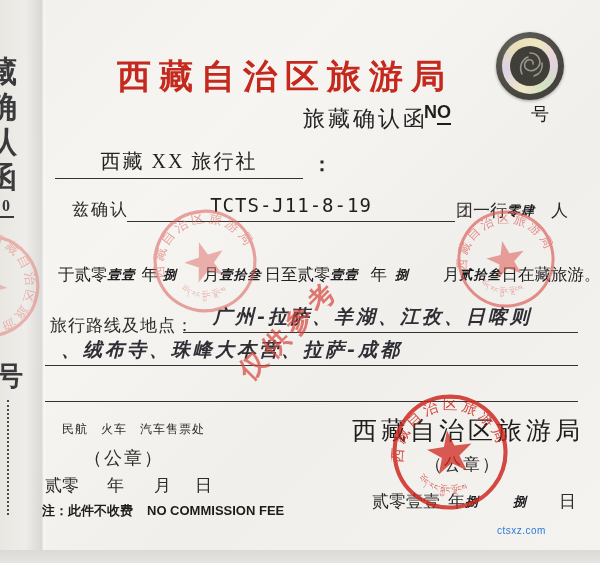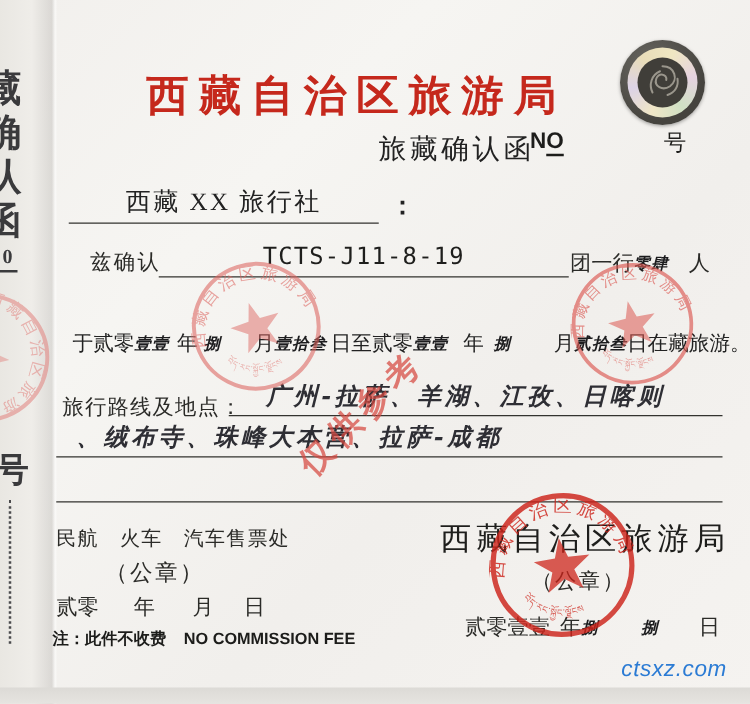--- a/index.html
+++ b/index.html
@@ -41,28 +41,28 @@
   .group-code{font-family:"DejaVu Sans Mono",monospace;font-size:19px;letter-spacing:1px;color:#1e1e1c;}
   .group{left:456px;top:199px;font-size:17px;white-space:nowrap;}
   .fill{font-size:13px;font-weight:700;font-style:italic;letter-spacing:1px;color:#1c1c1e;position:relative;top:-1px;}
   .date-row{left:58px;top:264px;font-size:16.5px;white-space:nowrap;color:#222;}
   .route-label{left:50px;top:314px;font-size:17px;letter-spacing:1px;}
   .hand{font-family:"DejaVu Serif",serif;font-style:italic;font-weight:600;font-size:19px;color:#2e2e34;letter-spacing:3px;}
   .route-l1{left:183px;top:304px;width:395px;height:29px;padding-left:30px;box-sizing:border-box;}
   .route-l2{left:45px;top:337px;width:533px;height:29px;padding-left:16px;box-sizing:border-box;}
   .route-l3{left:45px;top:372px;width:533px;height:29px;}
   
-  .bl-offices{left:45px;top:421px;font-size:16px;letter-spacing:1px;}
+  .bl-offices{left:62px;top:421px;font-size:12px;letter-spacing:1px;}
   .bl-seal{left:84px;top:446px;font-size:18px;letter-spacing:2px;}
   .bl-date{left:45px;top:474px;font-size:17px;}
   .bl-note{left:42px;top:502px;font-size:13px;font-weight:700;font-family:"Liberation Sans",sans-serif;color:#1c1c1a;}
   .br-issuer{left:352px;top:414px;font-size:25px;letter-spacing:4px;color:#1e1e1c;}
   .br-seal{left:425px;top:453px;font-size:17px;letter-spacing:2px;}
   .br-date{left:372px;top:490px;font-size:17px;white-space:nowrap;}
-  .website{left:497px;top:525px;font-size:18px;letter-spacing:.5px;color:#2b7bd4;font-family:"Liberation Sans",sans-serif;font-style:italic;}
+  .website{left:497px;top:525px;font-size:10px;letter-spacing:.5px;color:#2b7bd4;font-family:"Liberation Sans",sans-serif;}
   
   .stamp{pointer-events:none;}
   .stamp svg{display:block;width:100%;height:100%;}
   .stamp-a{left:152px;top:208px;width:106px;height:106px;color:#dd6661;opacity:.58;transform:rotate(-18deg);}
   .stamp-b{left:456px;top:209px;width:100px;height:100px;color:#dc5a54;opacity:.66;transform:rotate(-12deg);}
   .stamp-c{left:-65px;top:233px;width:106px;height:106px;color:#e2827e;opacity:.55;transform:rotate(96deg);}
   .stamp-d{left:391px;top:393px;width:118px;height:118px;color:#cd231a;opacity:.82;transform:rotate(-8deg);}
   .watermark{left:225px;top:312px;transform:rotate(-45deg);font-size:27px;letter-spacing:5px;font-weight:700;
     font-family:"DejaVu Serif",serif;color:rgba(214,72,64,.72);white-space:nowrap;}
   .bottom-edge{left:0;bottom:0;width:100%;height:13px;background:linear-gradient(180deg,#dcdad6,#e6e4e0);}

